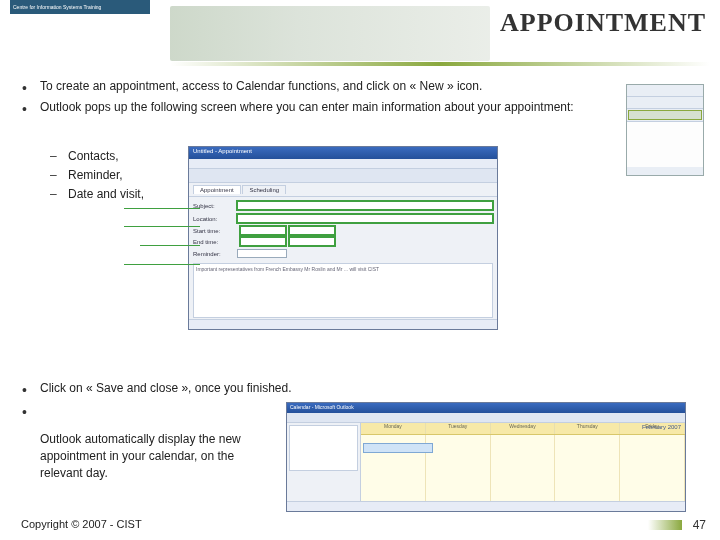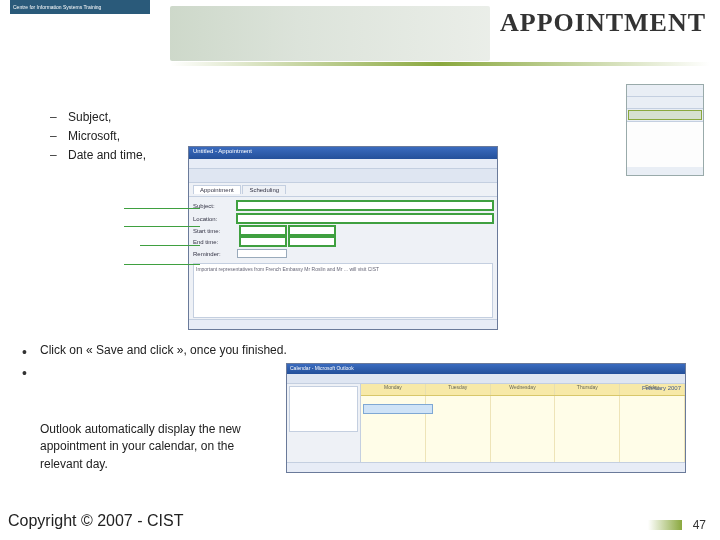--- a/index.html
+++ b/index.html
@@ -110,21 +110,21 @@
 
   
   .connector {
     position: absolute; height: 0;
     border-top: 1.5px solid #3fa040;
     z-index: 3;
   }
 
   .row2 { margin-top: 176px; }
   .row2 li { margin-bottom: 16px; }
-  .row2 .flexli { display:flex; gap:6px; align-items:flex-end; }
+  .row2 .flexli { display:flex; gap:6px; align-items:center; }
   .row2 .flexli > span { flex: 0 0 240px; }
 
   
   .cal-shot {
     width: 400px; height: 110px;
     border:1px solid #6a7a9a; background:#eef1f6; font-size:5px;
     position: relative;
   }
   .cal-shot .titlebar{height:10px;background:linear-gradient(#3a6bbf,#24509a);color:#fff;padding:1px 3px;}
   .cal-shot .toolbar{height:10px;background:#dfe6f2;border-bottom:1px solid #c4cfe0;}
@@ -134,22 +134,22 @@
   .cal-shot .grid{flex:1;background:#fffde8;position:relative;}
   .cal-shot .grid .hdr{height:12px;background:#f7e9a8;border-bottom:1px solid #d8c76a;display:flex;}
   .cal-shot .grid .hdr div{flex:1;border-right:1px solid #e8dfae;text-align:center;font-size:5px;color:#665;}
   .cal-shot .grid .cols{position:absolute;top:12px;bottom:0;left:0;right:0;display:flex;}
   .cal-shot .grid .cols div{flex:1;border-right:1px solid #eee4b8;}
   .cal-shot .grid .label{position:absolute;top:0;right:4px;font-size:6px;color:#445a8a;}
   .cal-shot .appt{position:absolute;top:20px;left:2px;width:70px;height:10px;background:#cfe3f7;border:1px solid #7fa8d4;}
   .cal-shot .statusbar{position:absolute;bottom:0;left:0;right:0;height:10px;background:#e7ecf6;border-top:1px solid #c4cfe0;}
 
   .footer {
-    position: absolute; left: 8px; bottom: 10px;
-    font-size: 16px; color:#222;
+    position: absolute; left: 21px; bottom: 10px;
+    font-size: 11px; color:#222;
   }
   .pagenum {
     position: absolute; right: 14px; bottom: 8px;
     font-size: 12px; color:#333;
   }
   .footer-accent {
     position: absolute; right: 38px; bottom: 10px;
     width: 34px; height: 10px;
     background: linear-gradient(90deg, rgba(138,168,62,0) 0%, #8aa83e 100%);
   }
@@ -167,34 +167,38 @@
 </div>
 
 <div class="thumb-sidebar">
   <div class="row"></div>
   <div class="row"></div>
   <div class="hl"></div>
   <div class="cal"></div>
 </div>
 
 <div class="content">
+  <ul class="main">
+    <li>To create an appointment, access to Calendar functions, and click on « New » icon.</li>
+    <li>Outlook pops up the following screen where you can enter main information about your appointment:</li>
+  </ul>
 
   <ul class="sub">
-    <li>Subject,</li>
-    <li>Microsoft,</li>
-    <li>Date and time,</li>
+    <li>Contacts,</li>
+    <li>Reminder,</li>
+    <li>Date and visit,</li>
   </ul>
 
   <div class="connector" style="left:124px; top:138px; width:76px;"></div>
   <div class="connector" style="left:124px; top:156px; width:76px;"></div>
   <div class="connector" style="left:140px; top:175px; width:60px;"></div>
   <div class="connector" style="left:124px; top:194px; width:76px;"></div>
 
   <ul class="main row2">
-    <li>Click on « Save and click », once you finished.</li>
+    <li>Click on « Save and close », once you finished.</li>
     <li class="flexli">
       <span>Outlook automatically display the new appointment in your calendar, on the relevant day.</span>
       <div class="cal-shot">
         <div class="titlebar">Calendar - Microsoft Outlook</div>
         <div class="toolbar"></div>
         <div class="main">
           <div class="side">
             <div class="mini"></div>
           </div>
           <div class="grid">

